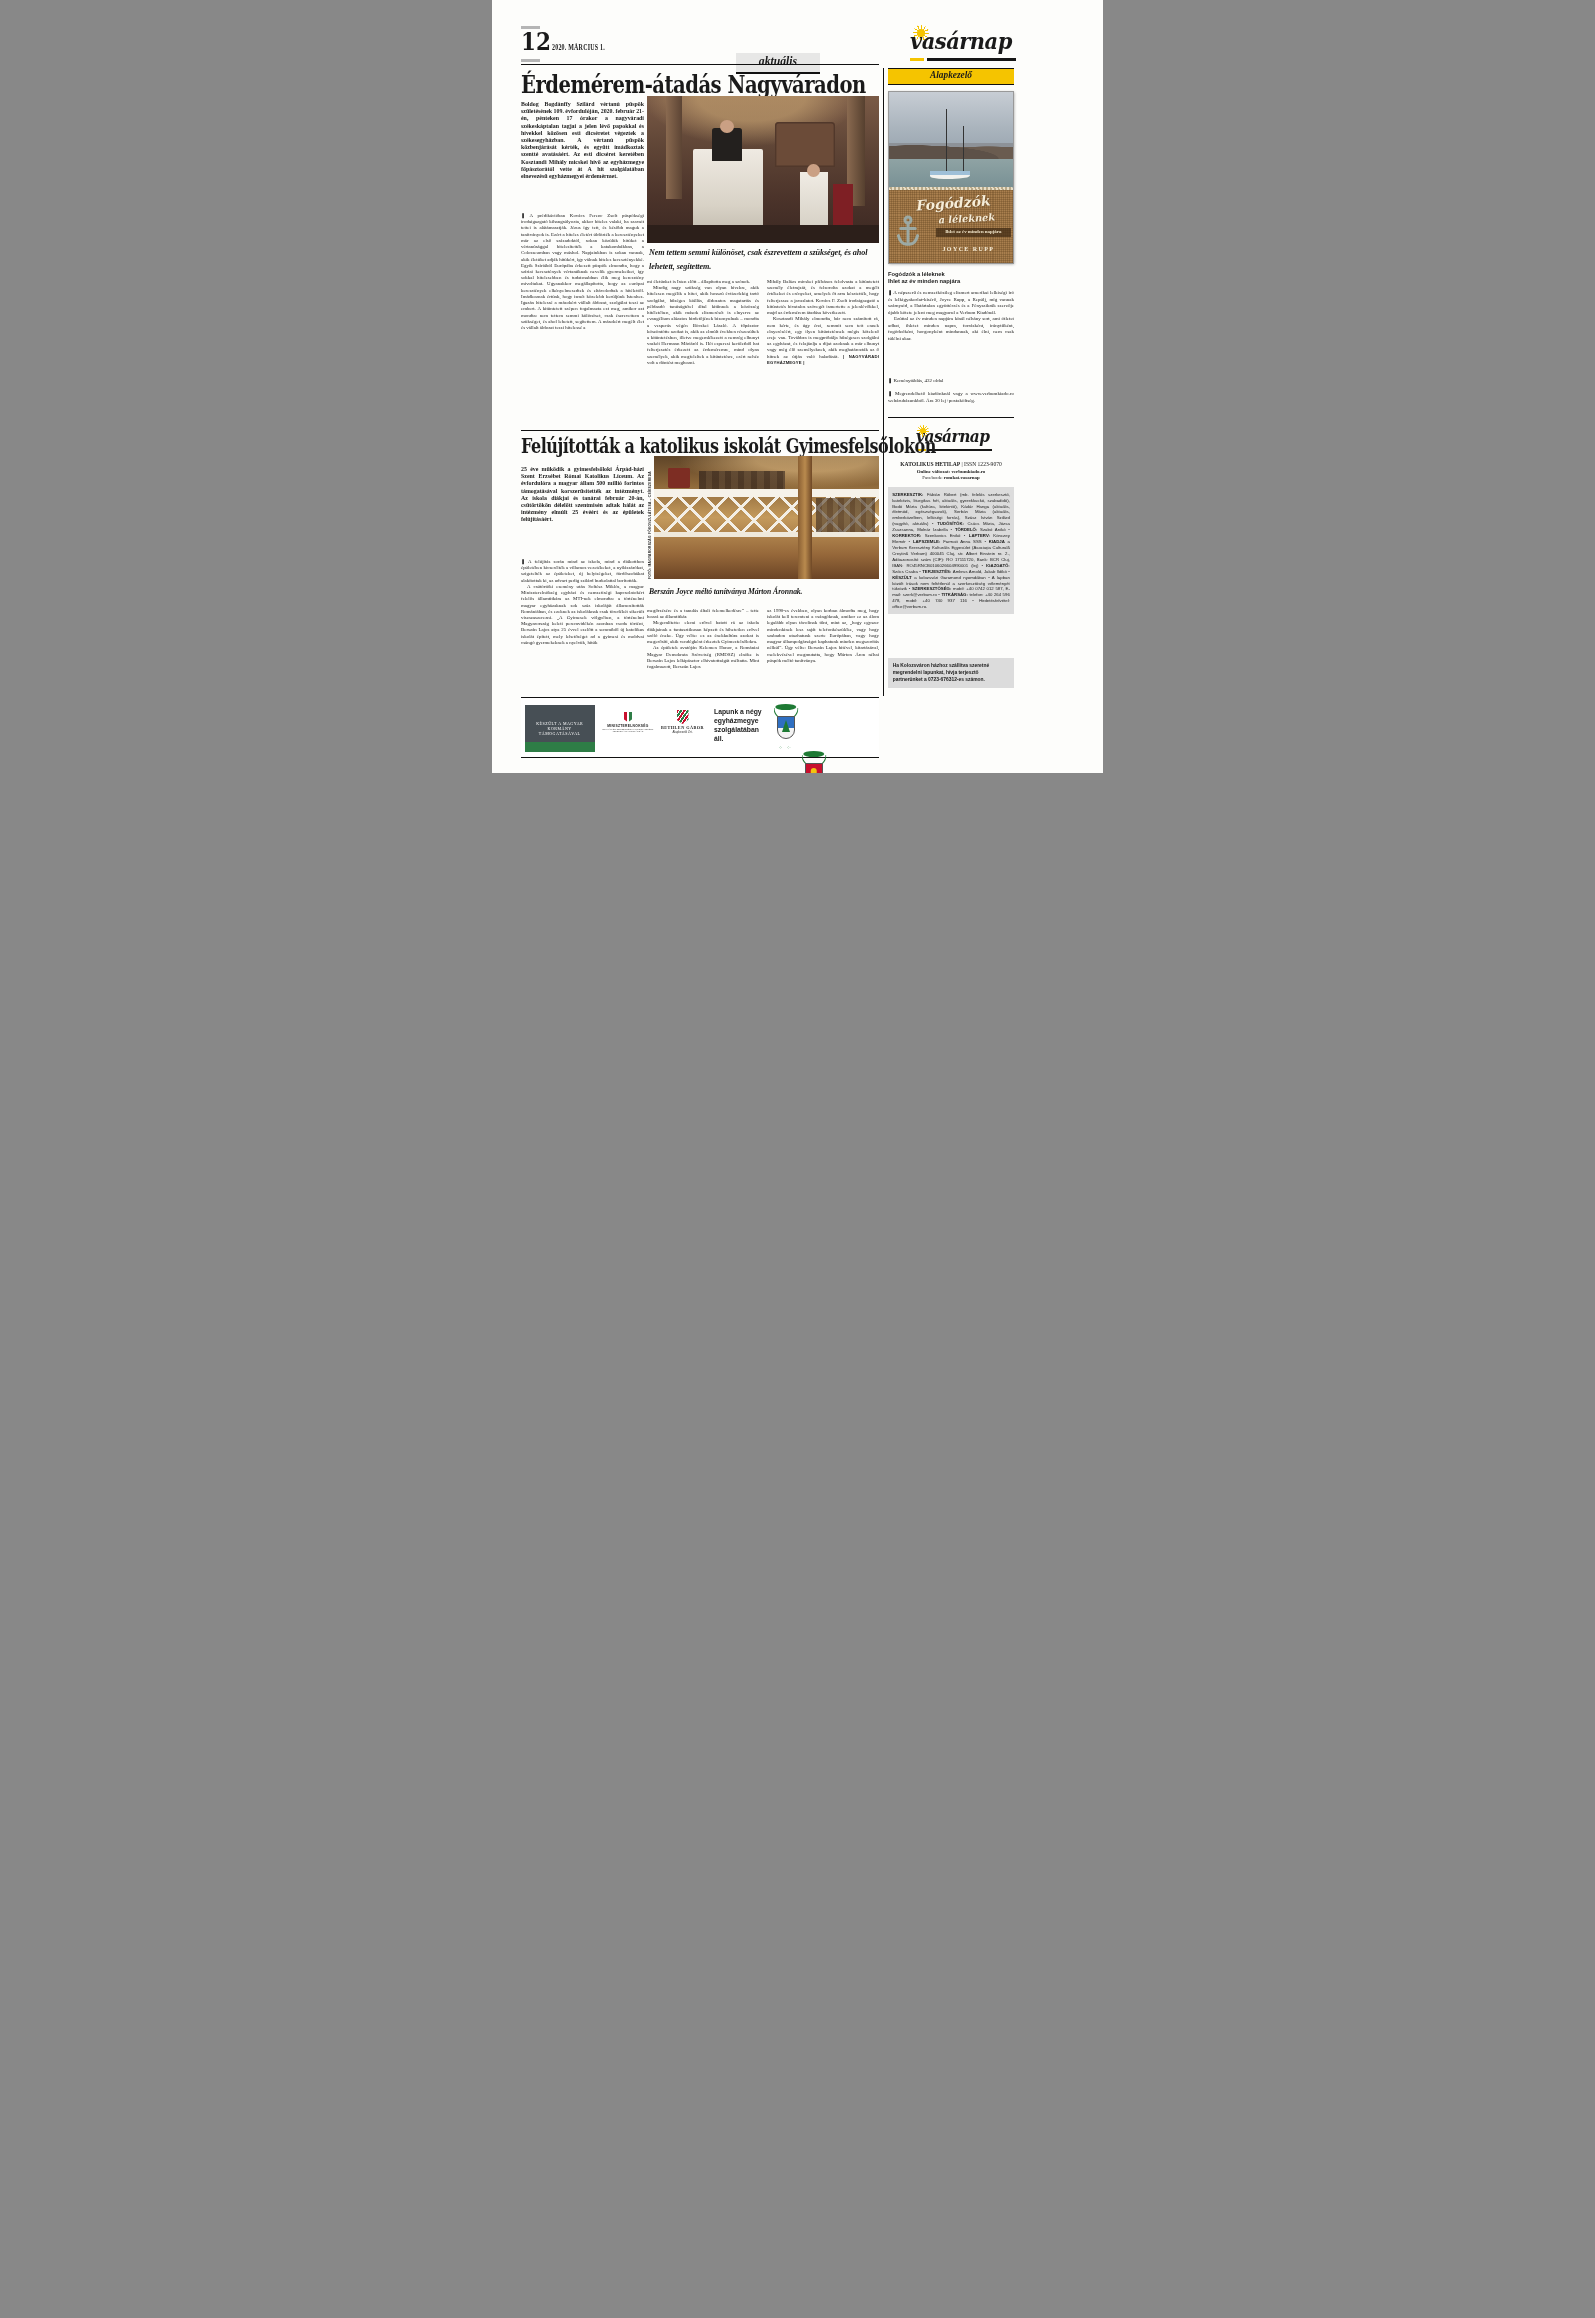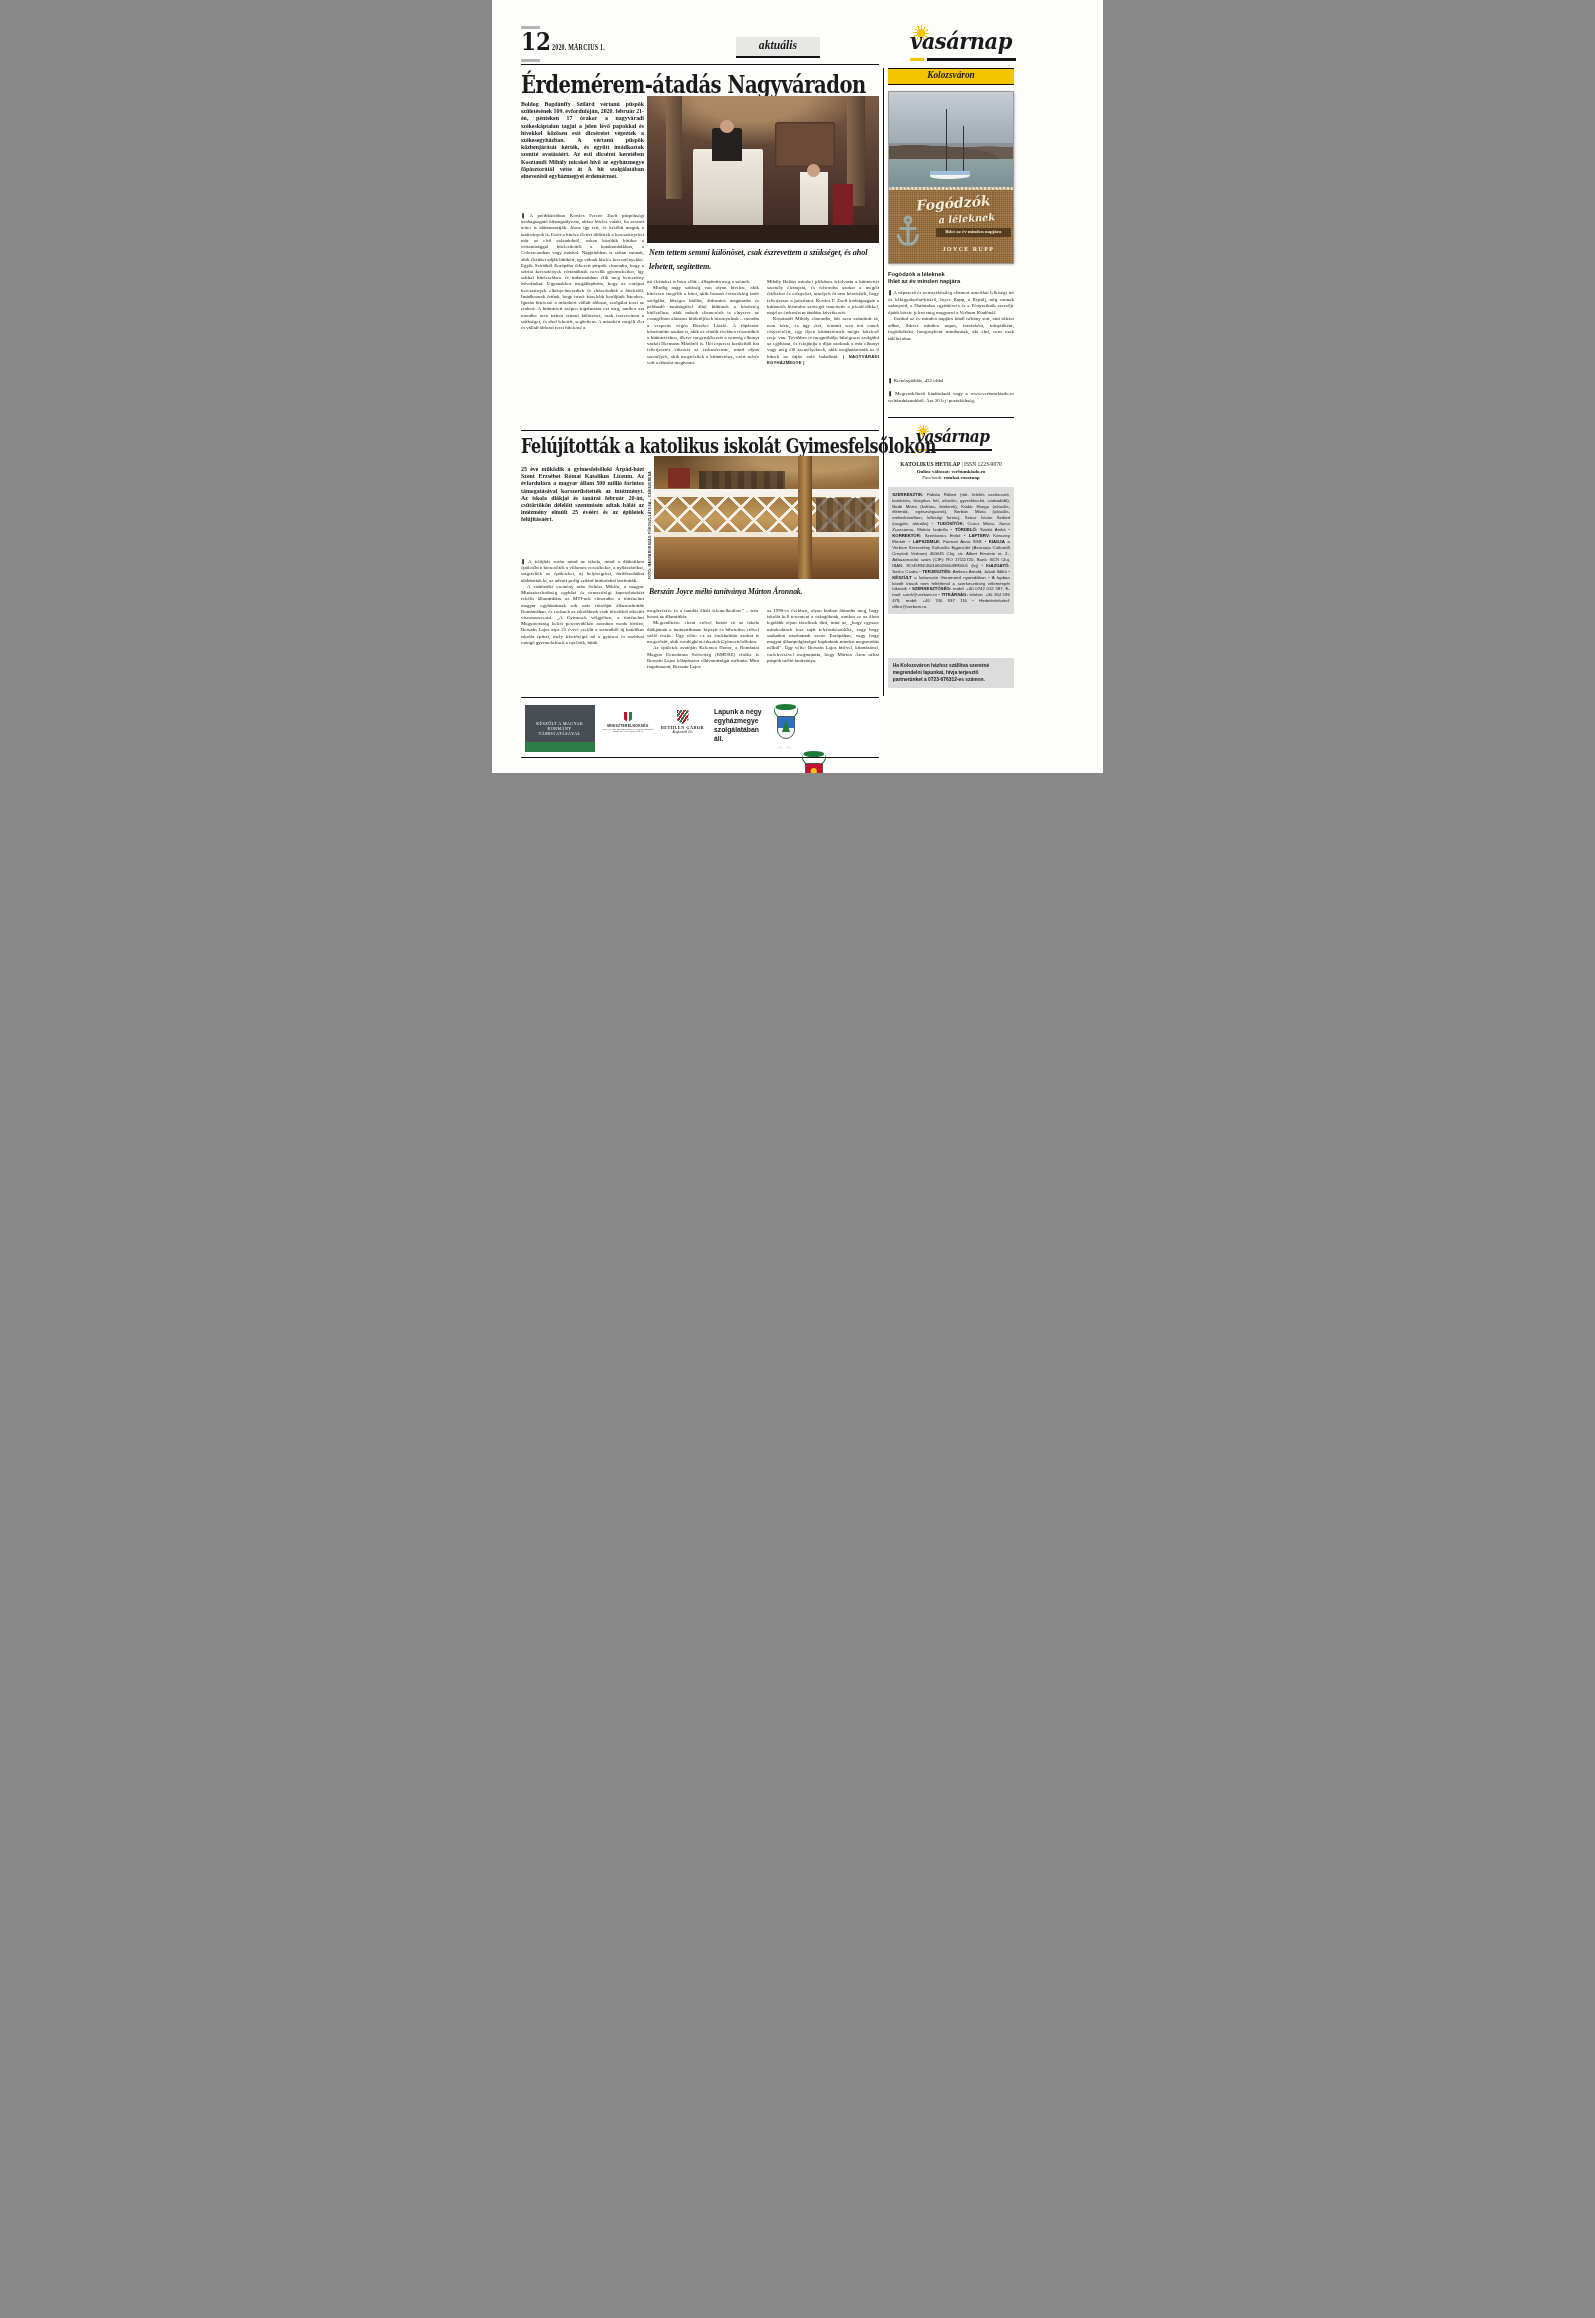--- a/index.html
+++ b/index.html
@@ -9,21 +9,21 @@
     margin:0 auto; overflow:hidden; color:#1a1a1a;
     font-family:"Liberation Serif","DejaVu Serif",serif;
     padding-left:38px;
   }
   .abs { position:absolute; }
   
   .pagenum { font-family:"DejaVu Serif",serif; font-size:21.5px; font-weight:bold; line-height:1; transform:scaleY(1.15); }
   .pagenum-bar { width:18.7px; height:2.8px; background:#b5b5b5; }
   .issue-date { font-size:6px; font-weight:bold; letter-spacing:0.2px; transform:scaleY(1.2); transform-origin:left; }
   .section-box { background:#e7e7e6; border-bottom:2.3px solid #111; text-align:center;
-    font-style:italic; font-weight:bold; font-size:11.7px; padding-top:1.9px; height:20.6px; }
+    font-style:italic; font-weight:bold; font-size:11.7px; padding-top:1.9px; height:20.6px;margin-top:16px; }
   .hrule { background:#111; }
   
   .brand { text-align:left; }
   .brand .word { font-family:"DejaVu Serif",serif; font-style:italic; font-weight:bold; letter-spacing:-0.5px; transform:scaleY(1.05); display:inline-block; }
   .sun { position:absolute; border-radius:50%;
     background:repeating-conic-gradient(#F5C400 0 9deg, rgba(0,0,0,0) 9deg 30deg); }
   .sun::after { content:""; position:absolute; inset:26%; background:#F5C400; border-radius:50%; }
   .brand-under-y { position:absolute; height:3.3px; background:#F5C400; }
   .brand-under-b { position:absolute; height:3.3px; background:#161616; }
   
@@ -126,21 +126,21 @@
     <span class="word" style="font-size:21px;position:relative;z-index:1;">vasárnap</span>
     <span class="brand-under-y" style="left:0;top:29px;width:14px;"></span>
     <span class="brand-under-b" style="left:17px;top:29px;width:89px;"></span>
   </div>
 
   <div class="abs hrule" style="left:29px;top:64px;width:358px;height:1.4px;"></div>
 
   <div class="abs vdivider" style="left:391px;top:68px;height:628px;"></div>
 
   <div class="abs banner" style="left:396px;top:68px;width:126px;">
-    <span>Kolozsváron</span>
+    <span>Alapkezelő</span>
   </div>
 
   <div class="abs bookcover" style="left:396px;top:91px;width:126px;height:173px;">
     <div class="cover-sky"></div>
     <div class="cover-hills"></div>
     <div class="cover-sea"></div>
     <div class="cover-mast" style="left:46%;top:10%;height:37%;"></div>
     <div class="cover-mast" style="left:60%;top:20%;height:27%;"></div>
     <div class="cover-boat-hull"></div>
     <div class="cover-rope"></div>

